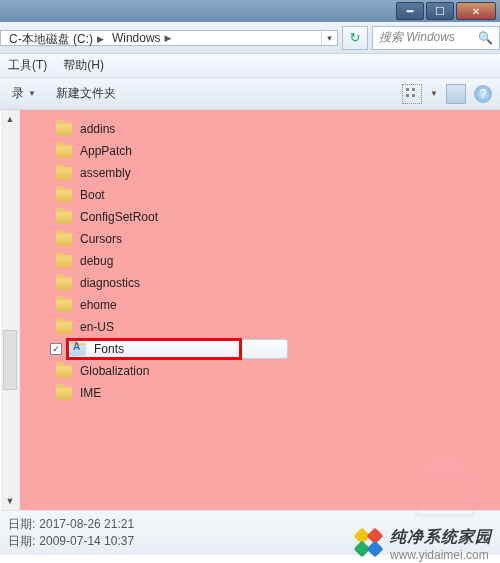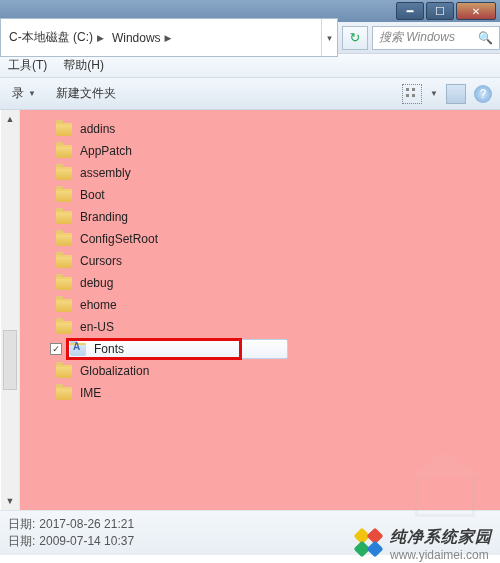--- a/index.html
+++ b/index.html
@@ -6,21 +6,21 @@
   body { width: 500px; height: 563px; background: #fff; overflow: hidden; position: relative; }
 
   
   .titlebar { height: 22px; background: linear-gradient(#8aa7c7, #6f8fb2); display: flex; justify-content: flex-end; align-items: stretch; padding-right: 4px; gap: 2px; }
   .winbtn { width: 28px; background: linear-gradient(#5a7aa0,#3d5c7f); border: 1px solid #2e4560; color: #fff; font-size: 11px; display: flex; align-items: center; justify-content: center; border-radius: 2px; margin-top: 2px; margin-bottom: 2px; }
   .winbtn.max { width: 28px; }
   .winbtn.close { width: 40px; background: linear-gradient(#c96,#a44); font-size: 10px; }
 
   
   .navrow { height: 32px; background: linear-gradient(#eef3f9,#dde6f0); border-bottom: 1px solid #cfd8e2; display: flex; align-items: center; position: relative; }
-  .address { flex: 1; height: 39px; margin: 0 4px 0 0; background: #fff; border: 1px solid #aebfcf; display: flex; align-items: center; font-size: 12px; color: #333; padding-left: 4px; }
+  .address { flex: 1; height: 16px; margin: 0 4px 0 0; background: #fff; border: 1px solid #aebfcf; display: flex; align-items: flex-start; font-size: 12px; color: #333; padding-left: 4px; }
   .crumb { padding: 0 4px; display: flex; align-items: center; gap: 4px; }
   .crumb .sep { color: #555; font-size: 9px; }
   .address .spacer { flex: 1; }
   .refresh { width: 26px; height: 24px; background: linear-gradient(#f7fbff,#e4edf6); border: 1px solid #aebfcf; display: flex; align-items: center; justify-content: center; font-size: 13px; color: #2a5; margin-right: 4px; }
   .dd { width: 16px; display: flex; align-items: center; justify-content: center; color: #555; font-size: 9px; border-left: 1px solid #cfd8e2; height: 100%; }
   .search { width: 128px; height: 24px; background: #fff; border: 1px solid #aebfcf; display: flex; align-items: center; padding: 0 6px; color: #888; font-style: italic; font-size: 12px; }
   .search .sicon { margin-left: auto; font-style: normal; color: #5b7fa6; font-size: 12px; }
 
   
   .menubar { height: 24px; background: linear-gradient(#f7fbff,#e9f0f7); border-bottom: 1px solid #d5dde5; display: flex; align-items: center; font-size: 12px; color: #333; }
@@ -155,33 +155,33 @@
       <div class="item">
         <span class="foldericon"></span>
         <span class="label">assembly</span>
       </div>
       <div class="item">
         <span class="foldericon"></span>
         <span class="label">Boot</span>
       </div>
       <div class="item">
         <span class="foldericon"></span>
-        <span class="label">Branding</span>
-      </div>
-      <div class="item">
-        <span class="foldericon"></span>
         <span class="label">ConfigSetRoot</span>
       </div>
       <div class="item">
         <span class="foldericon"></span>
         <span class="label">Cursors</span>
       </div>
       <div class="item">
         <span class="foldericon"></span>
         <span class="label">debug</span>
+      </div>
+      <div class="item">
+        <span class="foldericon"></span>
+        <span class="label">diagnostics</span>
       </div>
       <div class="item">
         <span class="foldericon"></span>
         <span class="label">ehome</span>
       </div>
       <div class="item">
         <span class="foldericon"></span>
         <span class="label">en-US</span>
       </div>
       <div class="item selected">

